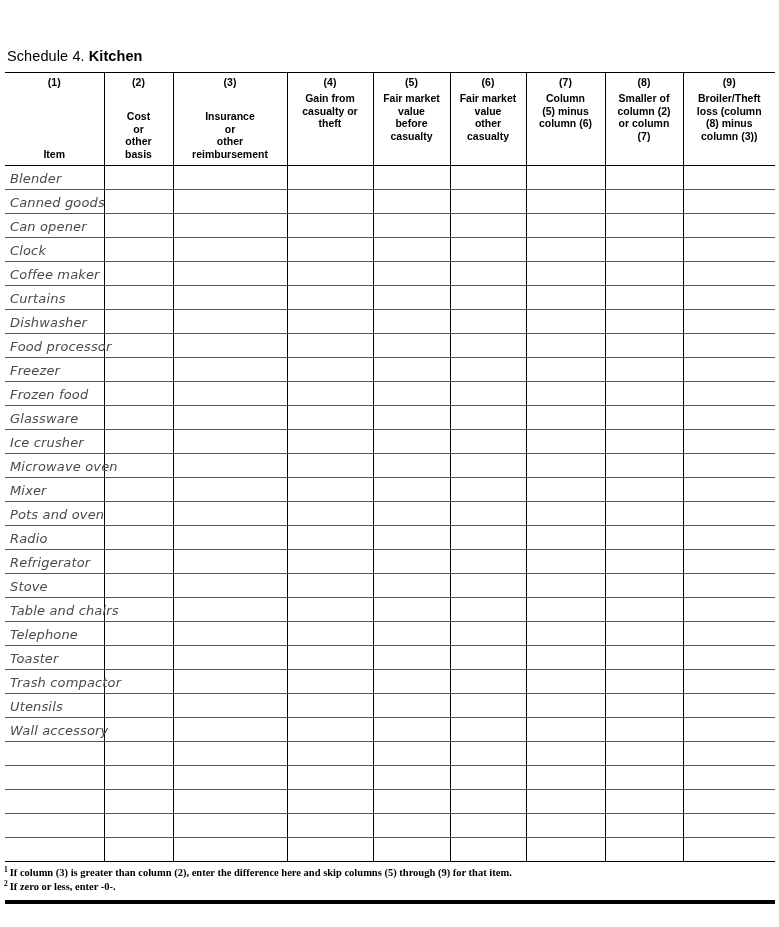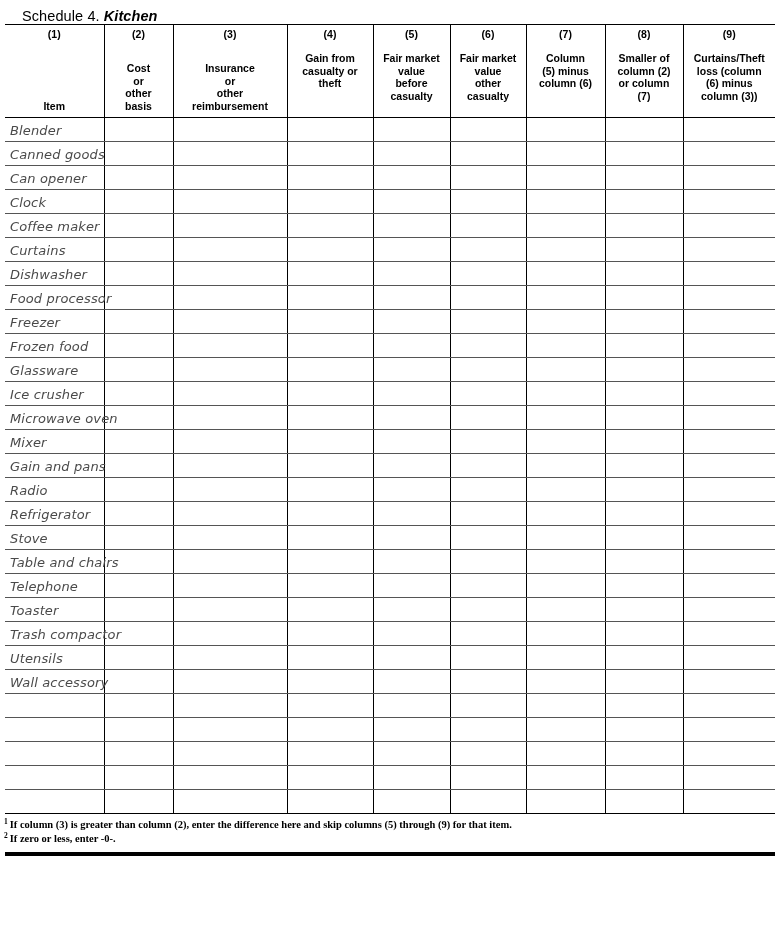--- a/index.html
+++ b/index.html
@@ -19,33 +19,33 @@
   .page {
     width: 779px;
     height: 927px;
     position: relative;
     box-sizing: border-box;
   }
 
   
   .title-bar {
     height: 24px;
-    padding-left: 22px;
+    padding-left: 7px;
     display: flex;
-    align-items: flex-end;
+    align-items: flex-start;
     font-size: 14.5px;
     letter-spacing: 0.1px;
+    margin-top: 48px;
   }
   .title-schedule {
     font-weight: 400;
   }
   .title-name {
     font-weight: bold;
     margin-left: 4px;
-    font-style: italic;
   }
 
   
   .worksheet {
     border-collapse: collapse;
     table-layout: fixed;
     width: 770px;
     margin-left: 5px;
     border-top: 1.6px solid #000;
     border-bottom: 1.6px solid #000;
@@ -91,21 +91,21 @@
     font-size: 10.5px;
     font-weight: bold;
     line-height: 12.4px;
   }
   
   .hdr-inner.bottom .hdr-text {
     margin-top: auto;
     padding-bottom: 1px;
   }
   .hdr-inner.mid .hdr-text {
-    margin-top: 10px;
+    margin-top: 2px;
   }
 
   
   .worksheet tbody td {
     height: 24px;
     box-sizing: border-box;
     border-right: 1.2px solid #000;
     border-bottom: 1px solid #555;
     padding: 0 0 0 5px;
     vertical-align: middle;
@@ -257,23 +257,23 @@
                 <div>column (2)</div>
                 <div>or column</div>
                 <div>(7)</div>
               </div>
             </div>
           </th>
           <th>
             <div class="hdr-inner mid">
               <div class="hdr-num">(9)</div>
               <div class="hdr-text">
-                <div>Curtains/Theft</div>
+                <div>Broiler/Theft</div>
                 <div>loss (column</div>
-                <div>(6) minus</div>
+                <div>(8) minus</div>
                 <div>column (3))</div>
               </div>
             </div>
           </th>
         </tr>
     </thead>
     <tbody id="table-body">
         <tr>
           <td><span class="item-label">Blender</span></td>
           <td></td>
@@ -422,21 +422,21 @@
           <td></td>
           <td></td>
           <td></td>
           <td></td>
           <td></td>
           <td></td>
           <td></td>
           <td></td>
         </tr>
         <tr>
-          <td><span class="item-label">Gain and pans</span></td>
+          <td><span class="item-label">Pots and oven</span></td>
           <td></td>
           <td></td>
           <td></td>
           <td></td>
           <td></td>
           <td></td>
           <td></td>
           <td></td>
         </tr>
         <tr>

